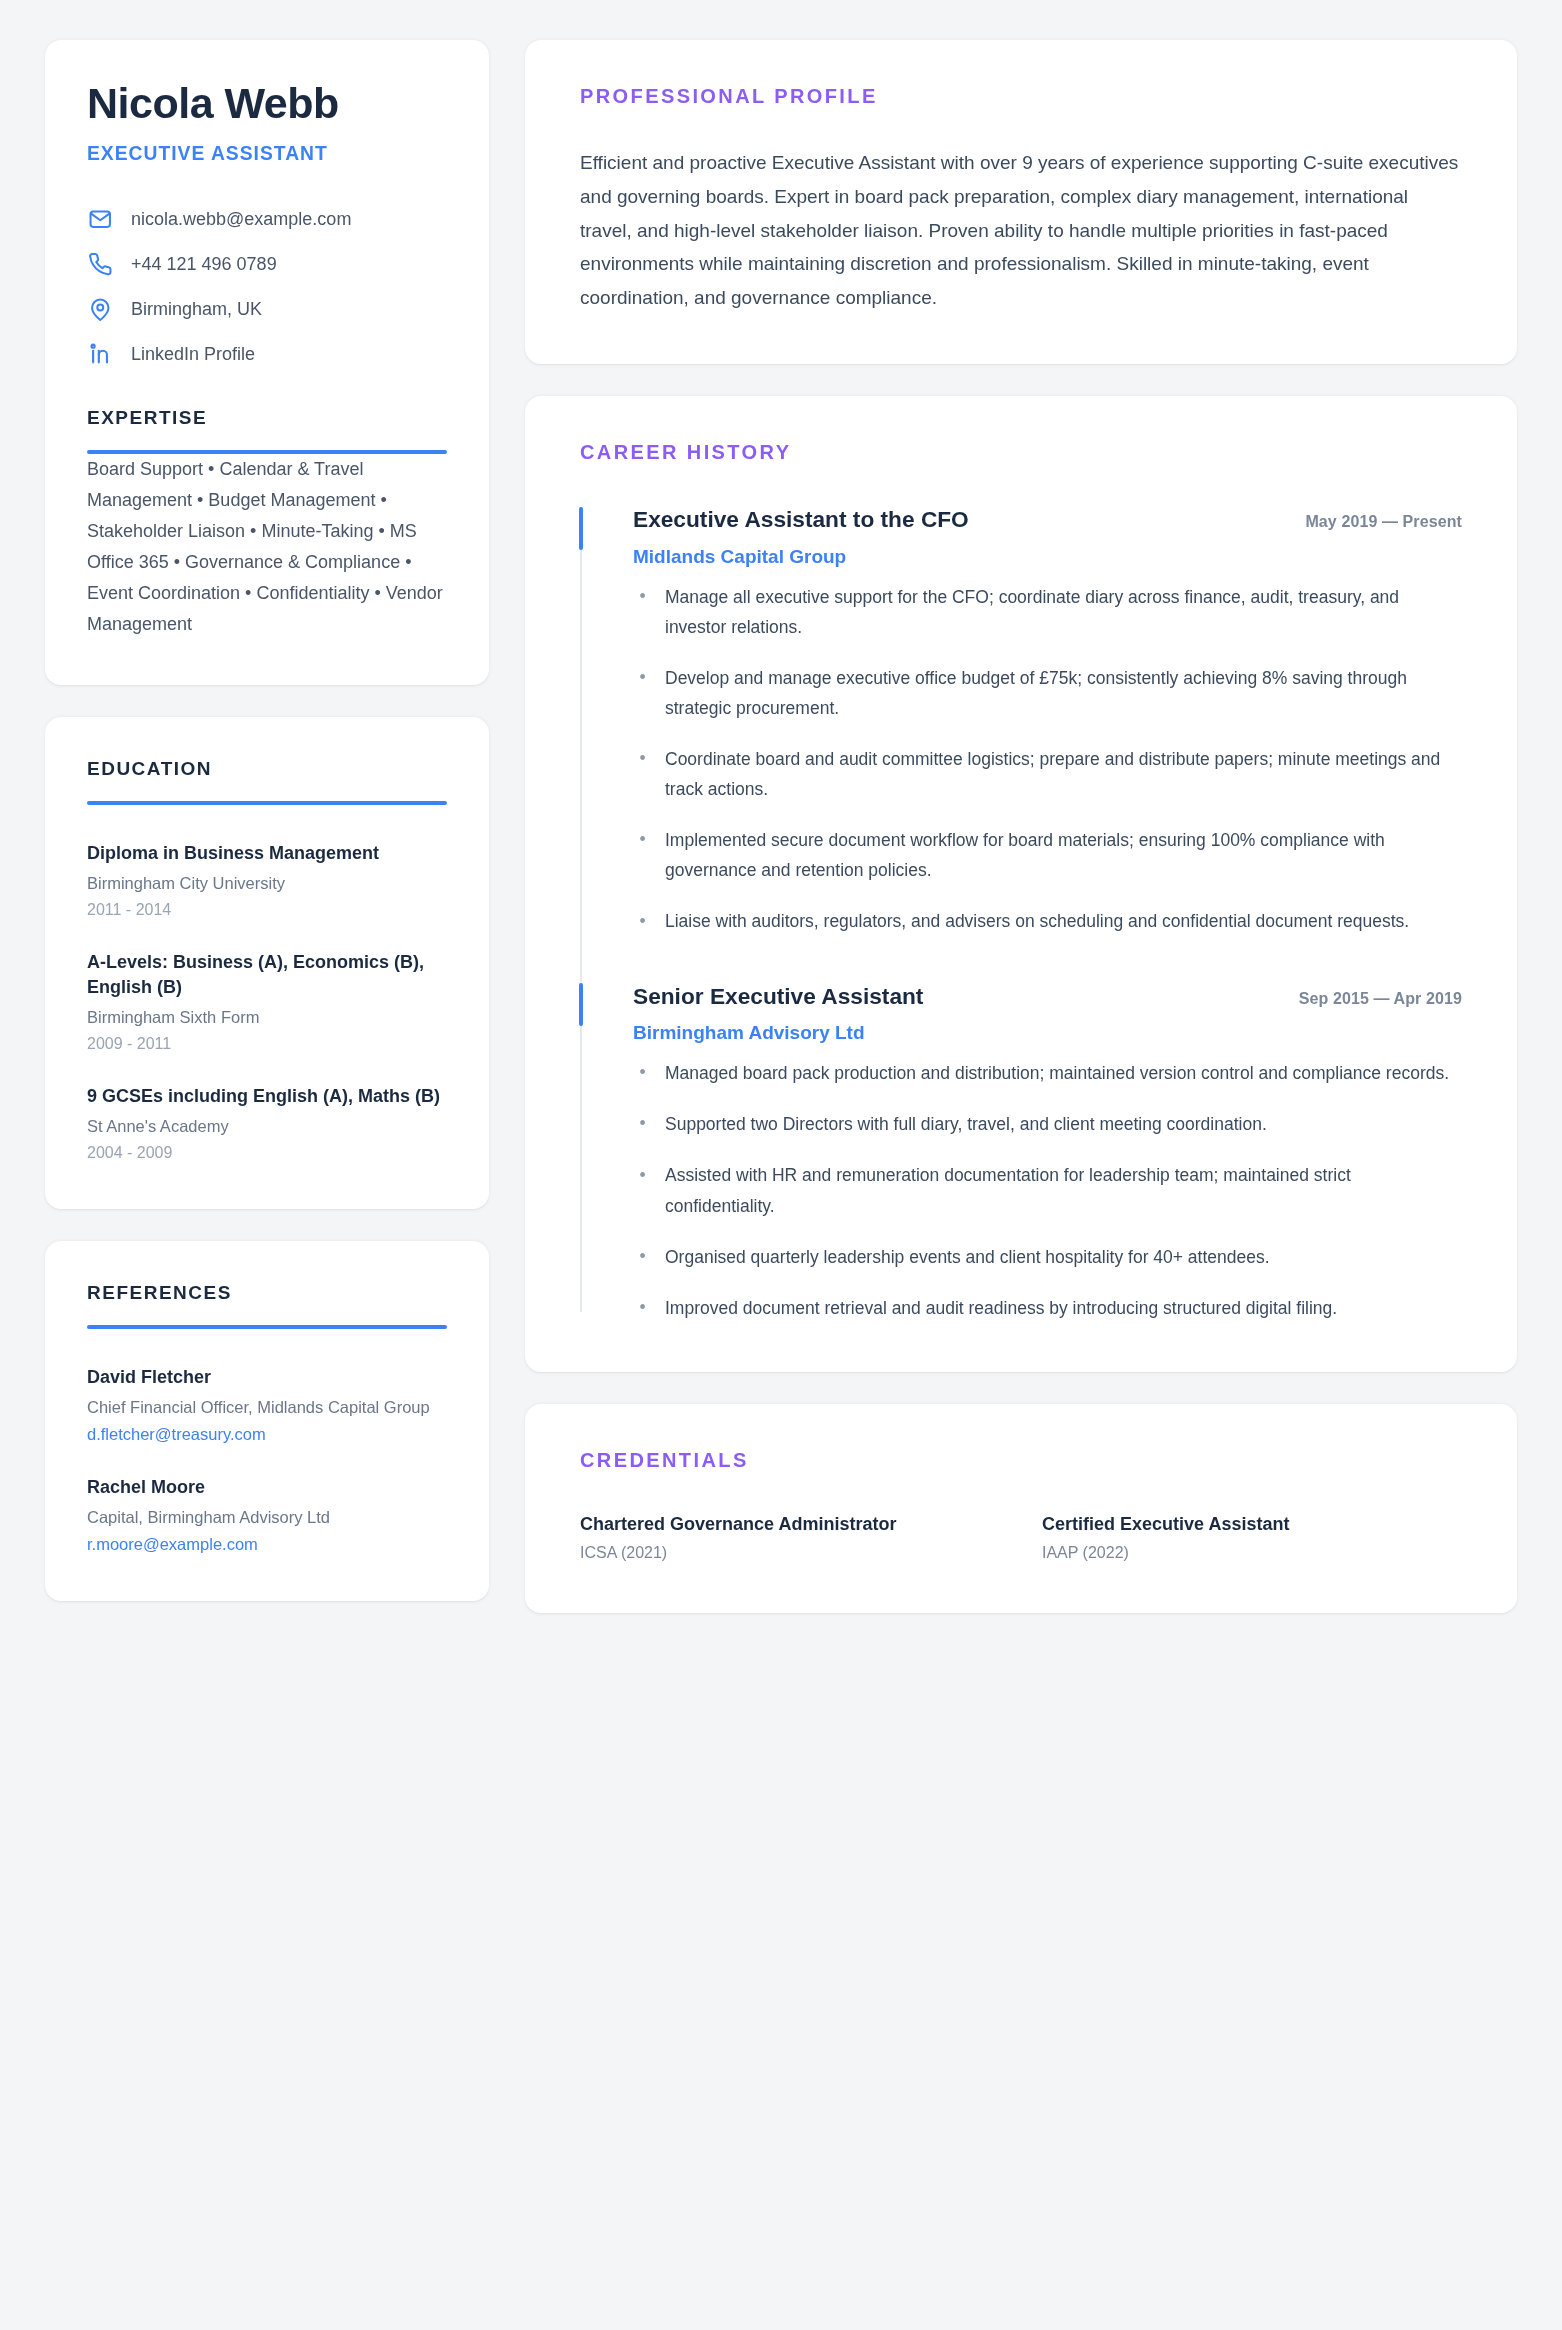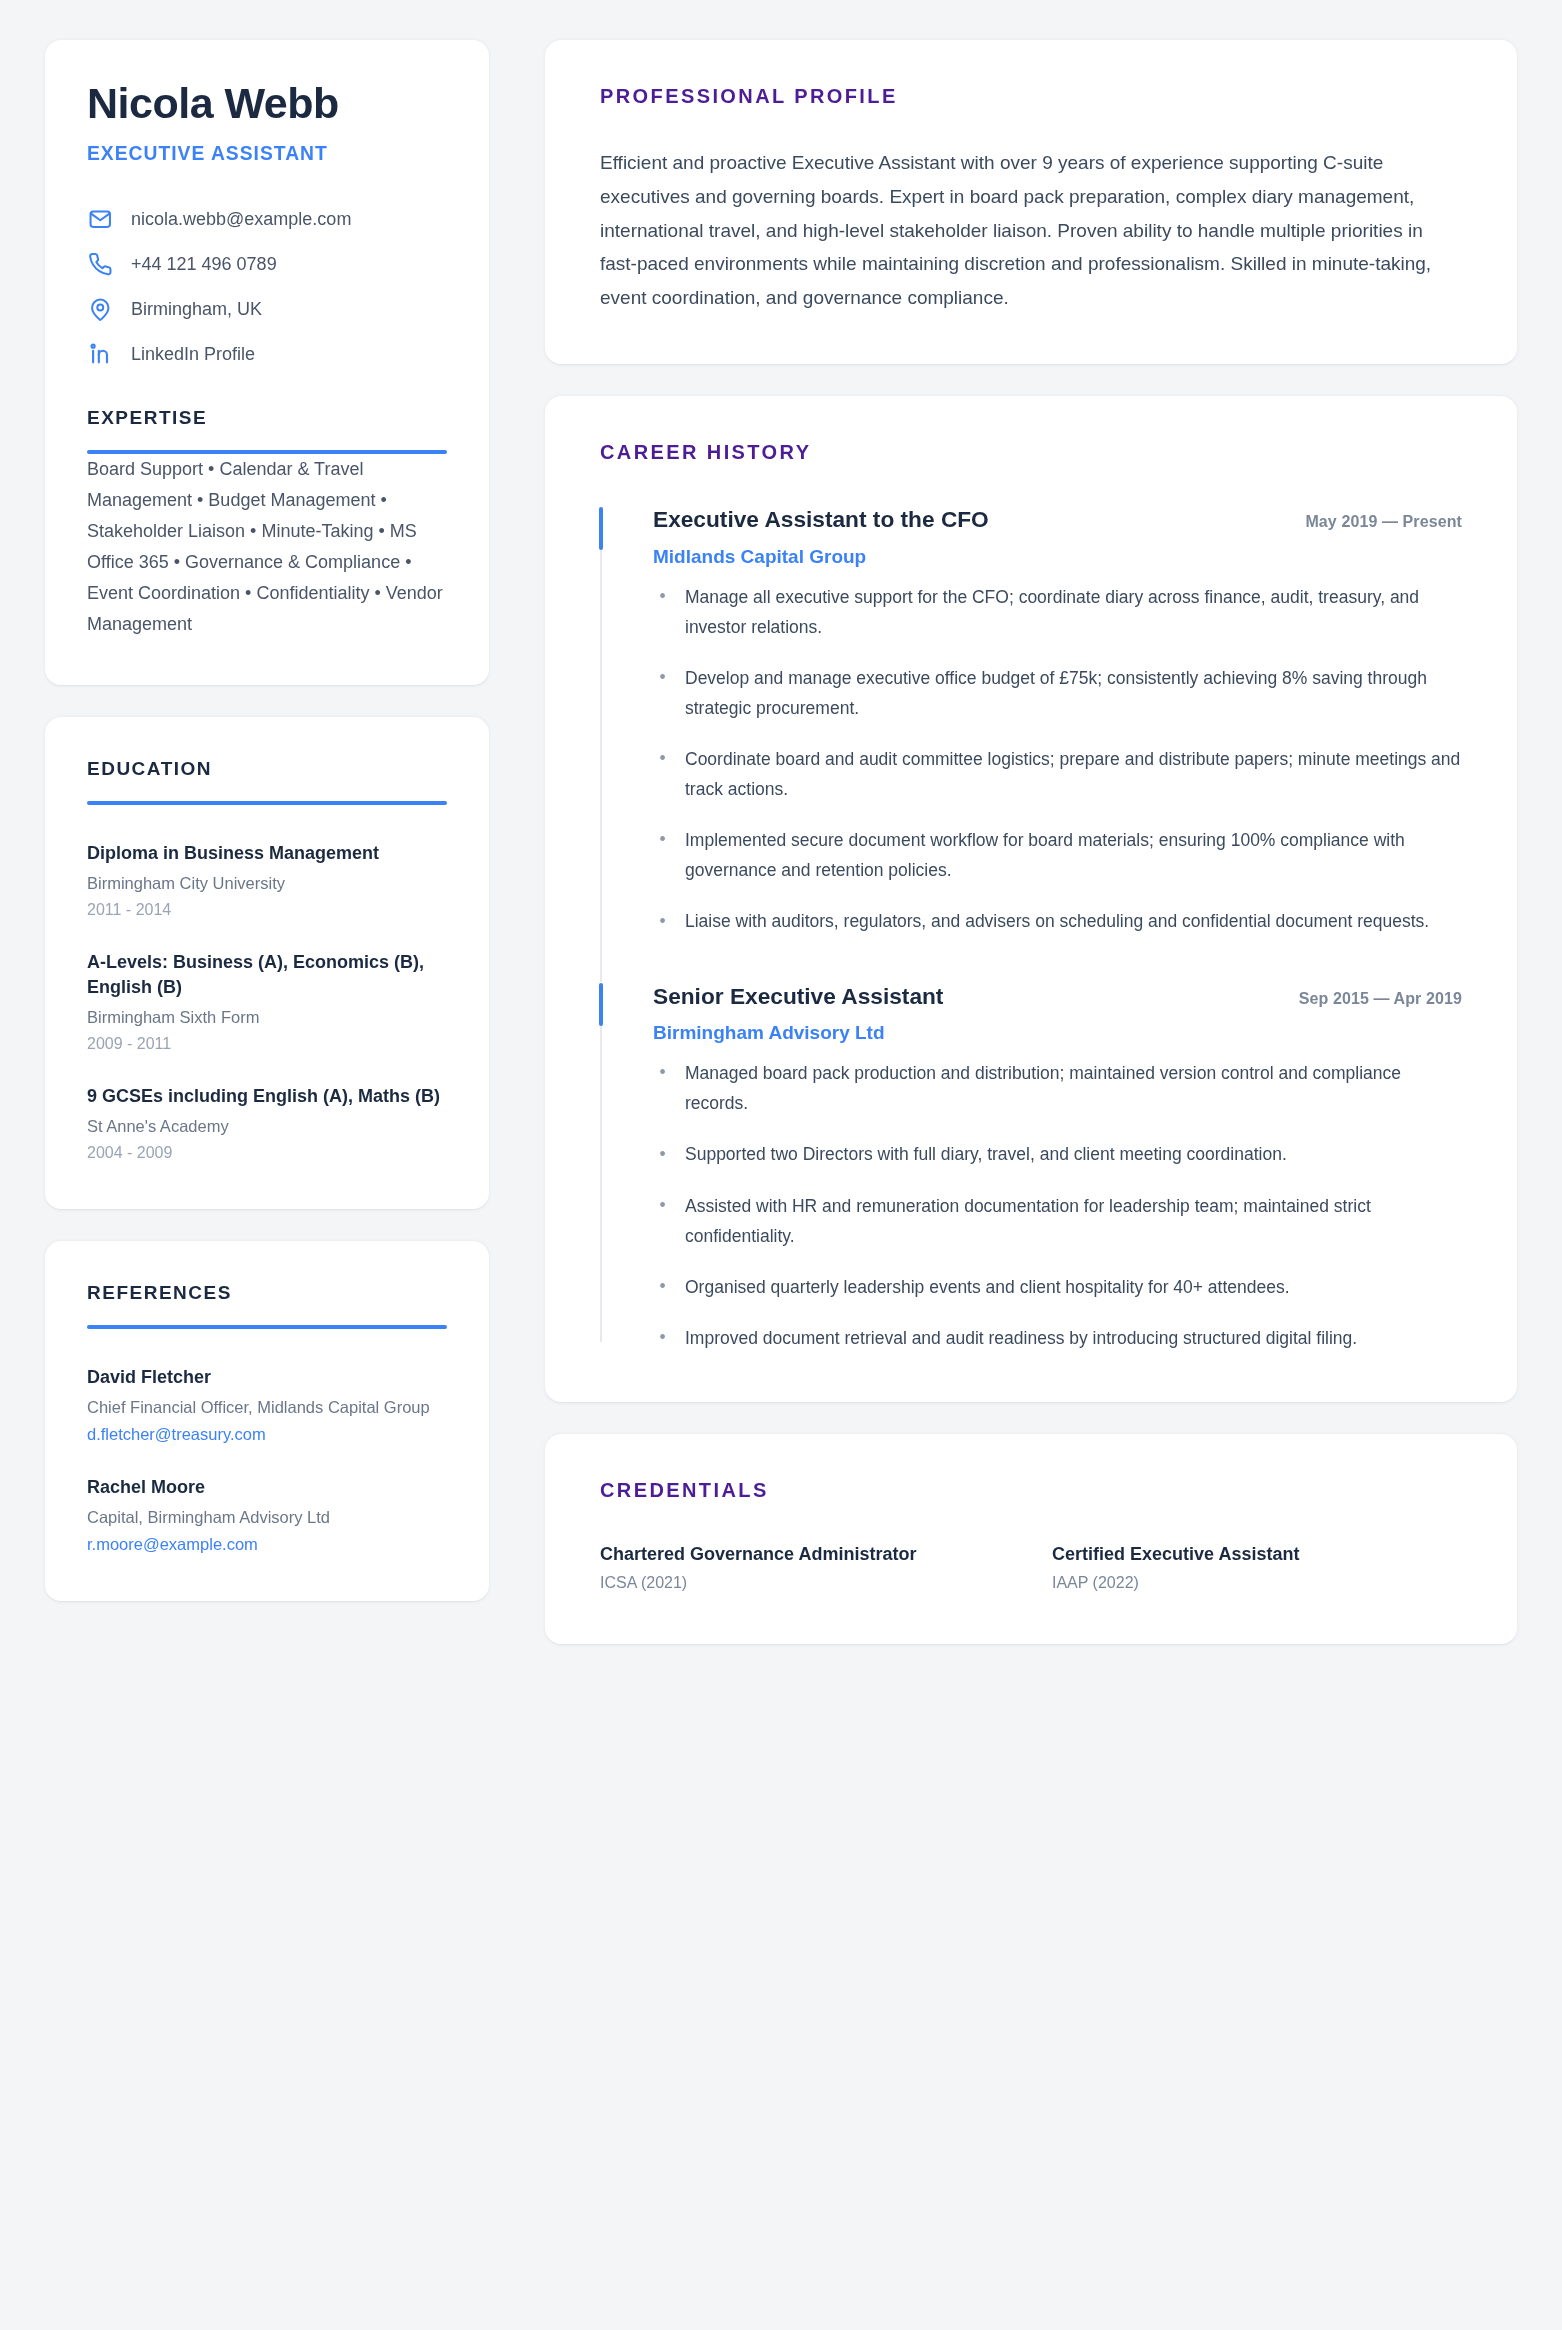--- a/index.html
+++ b/index.html
@@ -8,21 +8,21 @@
     background: #f4f5f7;
     font-family: "Liberation Sans", sans-serif;
     -webkit-font-smoothing: antialiased;
   }
   .page {
     width: 1562px;
     min-height: 2330px;
     background: #f4f5f7;
     padding: 40px 45px 47px 45px;
     display: flex;
-    gap: 56px;
+    gap: 36px;
     align-items: flex-start;
   }
 
   
   .col-left  { width: 444px; flex: 0 0 444px; display: flex; flex-direction: column; gap: 32px; }
   .col-right { flex: 1 1 auto; display: flex; flex-direction: column; gap: 32px; }
 
   .card {
     background: #ffffff;
     border-radius: 16px;
@@ -63,21 +63,21 @@
   .side-rule {
     margin-top: 21px;
     height: 4.2px;
     background: #3b82f6;
     border-radius: 2.4px;
     width: 100%;
   }
   .main-head {
     font-size: 20px;
     font-weight: bold;
-    color: #4c1d95;
+    color: #8b5cf6;
     letter-spacing: 2.4px;
   }
 
   .expertise-block { margin-top: 39px; }
   .expertise-text {
     font-size: 18px;
     color: #4a5568;
     line-height: 1.72;
   }
 

